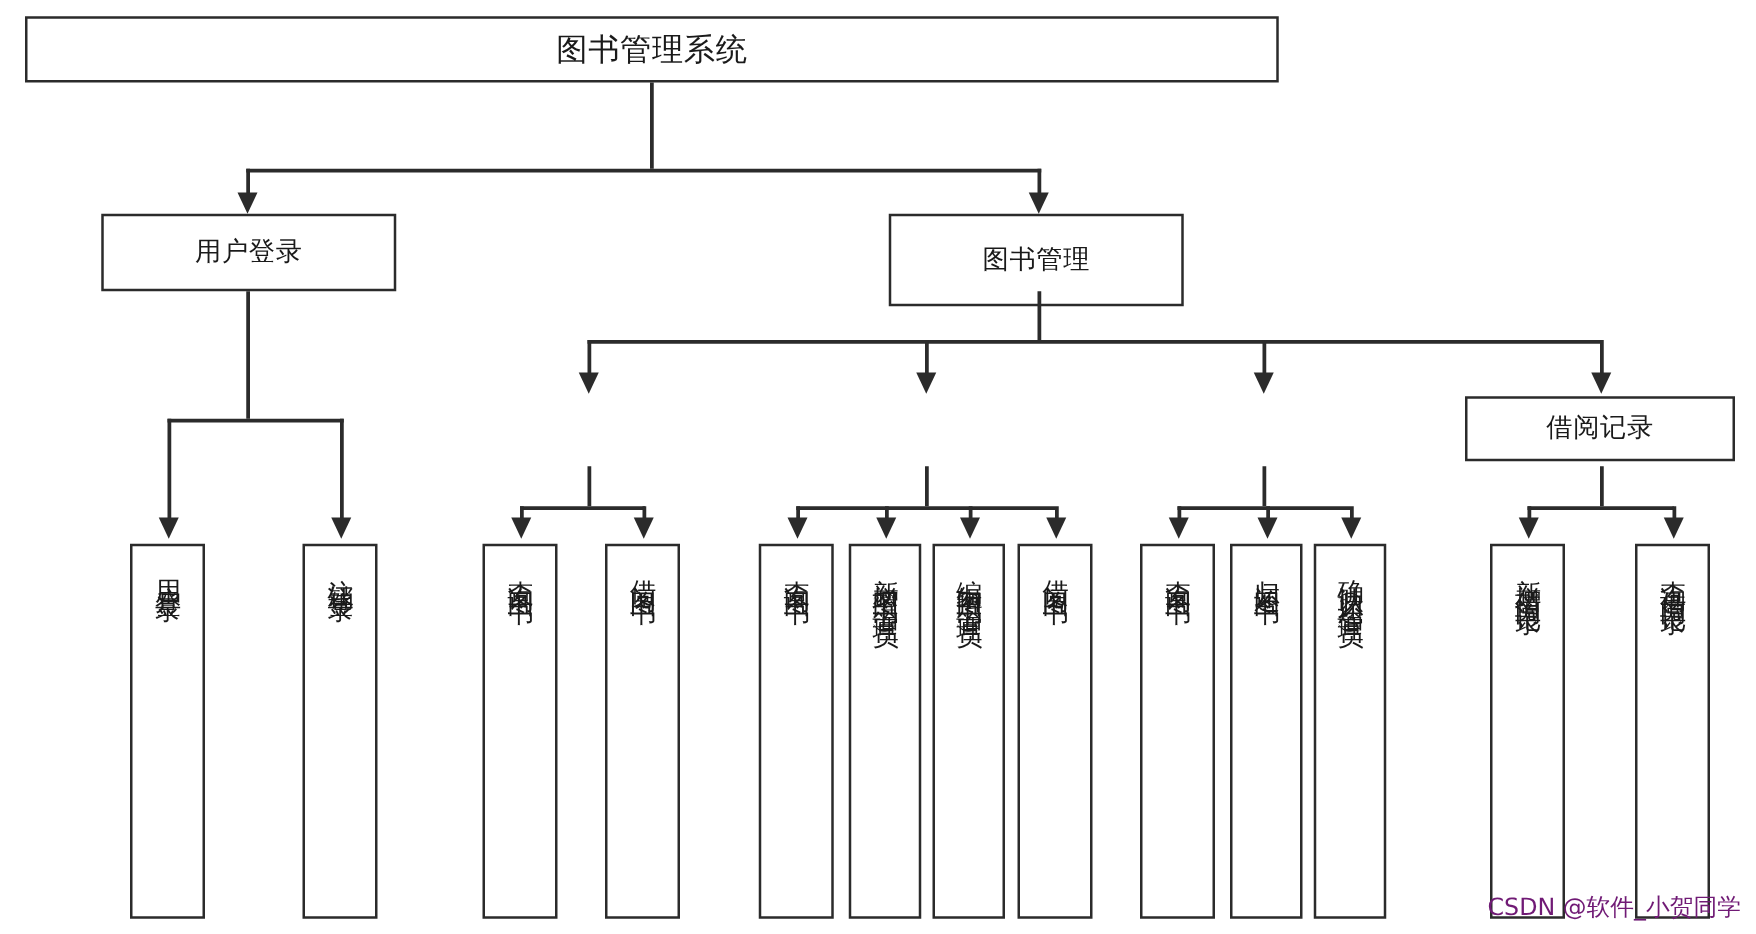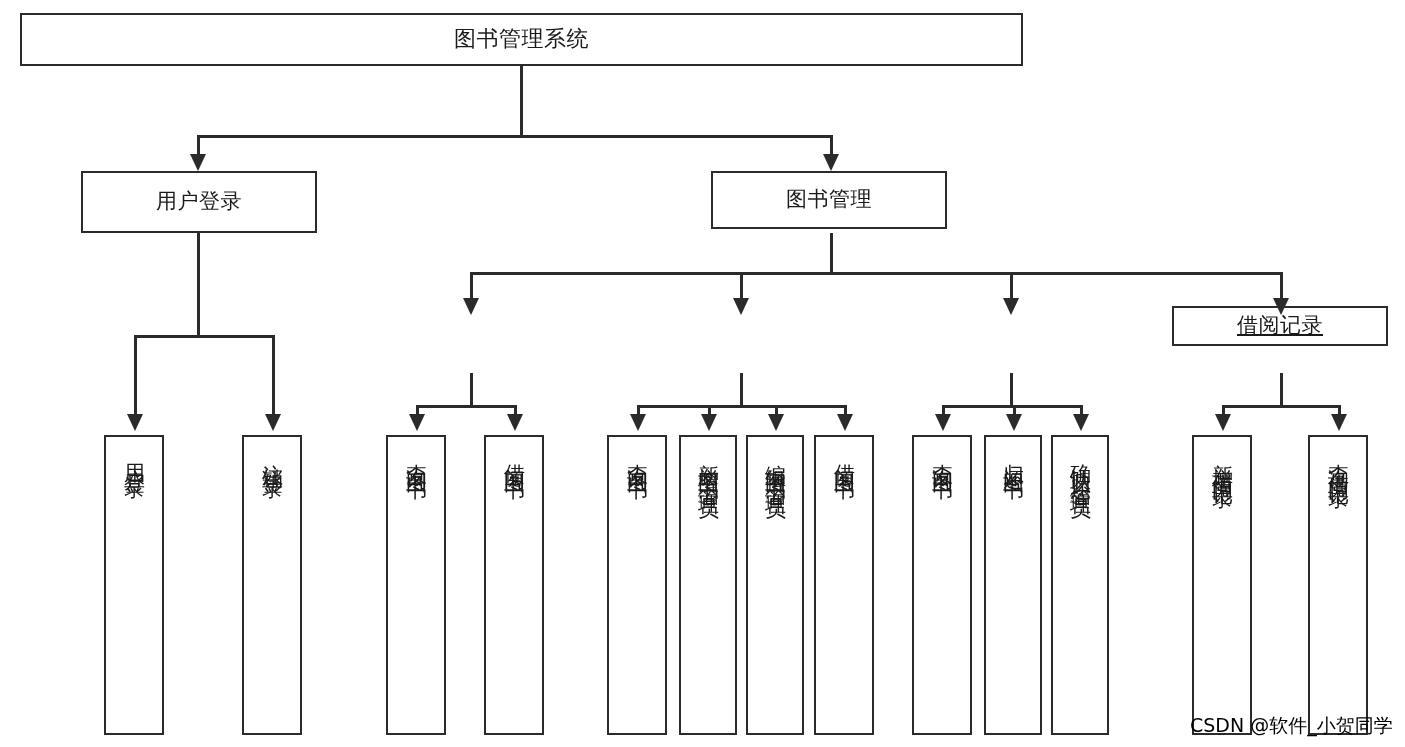--- a/index.html
+++ b/index.html
@@ -33,21 +33,21 @@
     text-align: center;
     line-height: 1.12;
     letter-spacing: 0.5px;
   }
   
   .node.horiz .label {
     font-size: 21px;
     writing-mode: horizontal-tb;
   }
   .node.root .label {
-    font-size: 22px;
+    font-size: 25px;
   }
   
   .node.vert {
     align-items: flex-start;
     justify-content: center;
     padding-top: 10px;
   }
   .node.vert .label {
     writing-mode: vertical-rl;
     text-orientation: upright;
@@ -66,47 +66,47 @@
   .arrow {
     position: absolute;
     width: 0;
     height: 0;
     border-left: 8px solid transparent;
     border-right: 8px solid transparent;
     border-top: 17px solid #2b2b2b;
   }
   #watermark {
     position: absolute;
-    color: #000000;
+    color: #701a75;
     font-size: 19px;
     white-space: nowrap;
     pointer-events: none;
   }
 </style>
 </head>
 <body>
 
 <div id="diagram-root">
 
   <div class="node root horiz" style="left:20px; top:13px; width:1003px; height:53px;">
     <span class="label">图书管理系统</span>
   </div>
 
   <div class="node horiz" style="left:81px; top:171px; width:236px; height:62px;">
     <span class="label">用户登录</span>
   </div>
 
-  <div class="node horiz" style="left:711px; top:171px; width:236px; height:58px;">
+  <div class="node horiz" style="left:711px; top:171px; width:236px; height:74px;">
     <span class="label">图书管理</span>
   </div>
 
 
 
 
-  <div class="node horiz" style="left:1172px; top:306px; width:216px; height:40px;text-decoration:underline;">
+  <div class="node horiz" style="left:1172px; top:317px; width:216px; height:52px;">
     <span class="label">借阅记录</span>
   </div>
 
   <div class="node vert" style="left:104px; top:435px; width:60px; height:300px;">
     <span class="label">用户登录</span>
   </div>
 
   <div class="node vert" style="left:242px; top:435px; width:60px; height:300px;">
     <span class="label">注销登录</span>
   </div>

